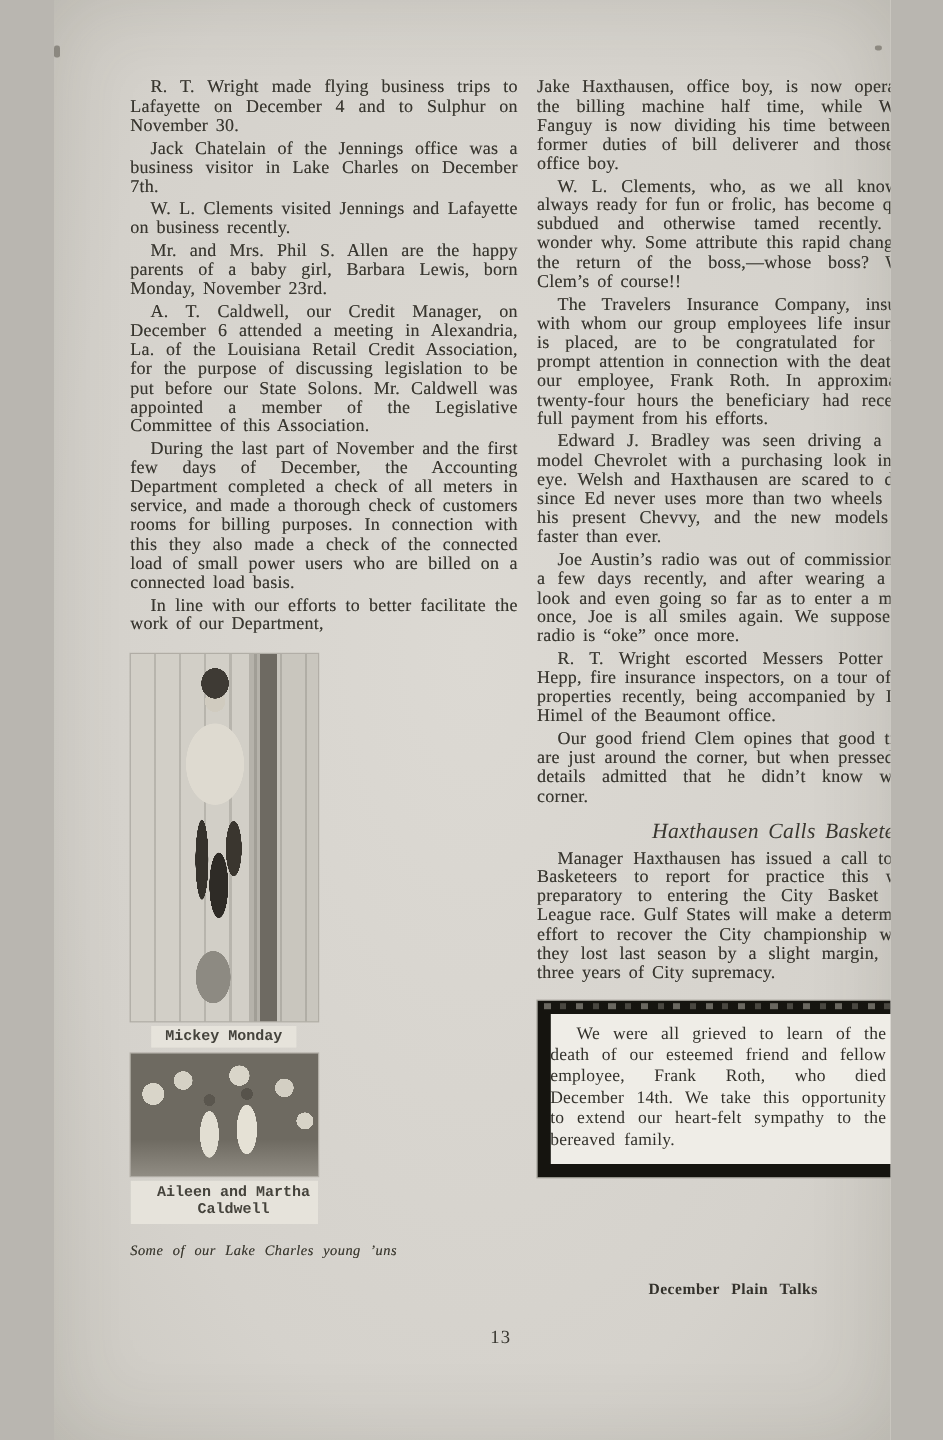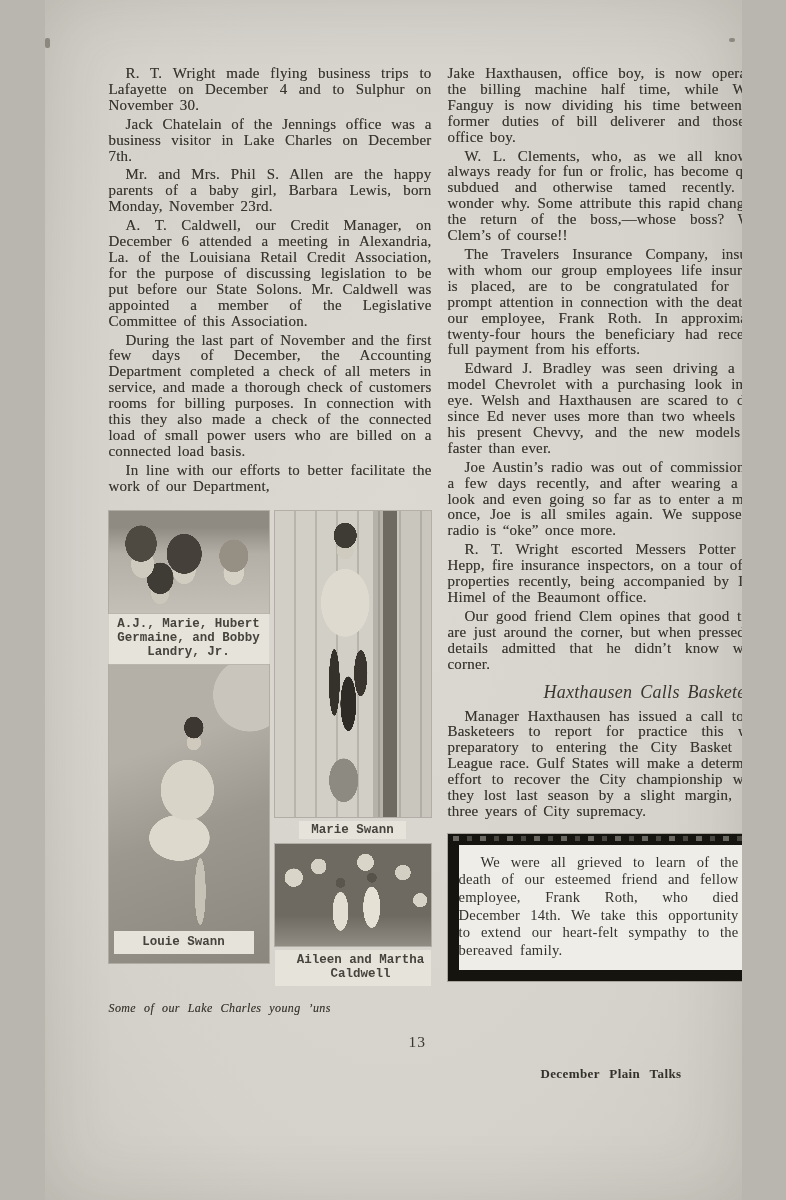--- a/index.html
+++ b/index.html
@@ -113,50 +113,42 @@
       linear-gradient(180deg, #6e6a61 0 70%, #908c83 100%);
   }
   .aileen-cap{margin-top:4px;padding:3px 2px 5px 18px;}
   .group-caption{
     margin-top:15px;width:322px;
     font-size:12px;text-align:left;
     letter-spacing:.4px;word-spacing:4.5px;
     color:#3a382f;text-shadow:0 0 .5px rgba(56,54,47,.55);font-style:italic;
   }
   
-  .page-number{position:absolute;left:364px;top:1033px;font-size:15.5px;letter-spacing:1px;}
+  .page-number{position:absolute;left:364px;top:1106px;font-size:15.5px;letter-spacing:1px;}
   .publication{position:absolute;right:60px;top:1066px;font-size:13px;font-weight:700;letter-spacing:.4px;word-spacing:6px;color:#33312b;}
   .smudge{position:absolute;background:rgba(70,66,58,.45);border-radius:2px;}
 </style>
 </head>
 <body>
 
 <div class="page">
 
   <div class="col col-left">
     <p class="para">R. T. Wright made flying business trips to Lafayette on December 4 and to Sulphur on November 30.</p>
     <p class="para">Jack Chatelain of the Jennings office was a business visitor in Lake Charles on December 7th.</p>
+    <p class="para">W. L. Clements visited Jennings and Lafayette on business recently.</p>
     <p class="para">Mr. and Mrs. Phil S. Allen are the happy parents of a baby girl, Barbara Lewis, born Monday, November 23rd.</p>
     <p class="para">A. T. Caldwell, our Credit Manager, on December 6 attended a meeting in Alexandria, La. of the Louisiana Retail Credit Association, for the purpose of discussing legislation to be put before our State Solons. Mr. Caldwell was appointed a member of the Legislative Committee of this Association.</p>
     <p class="para">During the last part of November and the first few days of December, the Accounting Department completed a check of all meters in service, and made a thorough check of customers rooms for billing purposes. In connection with this they also made a check of the connected load of small power users who are billed on a connected load basis.</p>
     <p class="para">In line with our efforts to better facilitate the work of our Department,</p>
 
     <div class="collage">
-      <div class="stack stack-left">
-        <div class="photo photo-landry"></div>
-        <div class="typed landry-cap">A.J., Marie, Hubert
-Germaine, and Bobby
-Landry, Jr.</div>
-        <div class="photo photo-louie">
-          <div class="typed louie-cap">Louie Swann</div>
-        </div>
-      </div>
       <div class="stack stack-right">
         <div class="photo photo-mickey"></div>
-        <div class="typed mickey-cap">Marie Swann</div>
+        <div class="typed mickey-cap">Mickey Monday</div>
         <div class="photo photo-aileen"></div>
         <div class="typed aileen-cap">Aileen and Martha
 Caldwell</div>
       </div>
     </div>
     <div class="group-caption">Some of our Lake Charles young ’uns</div>
   </div>
 
   <div class="col col-right">
     <p class="para cont">Jake Haxthausen, office boy, is now operating the billing machine half time, while Wourl Fanguy is now dividing his time between his former duties of bill deliverer and those of office boy.</p>

